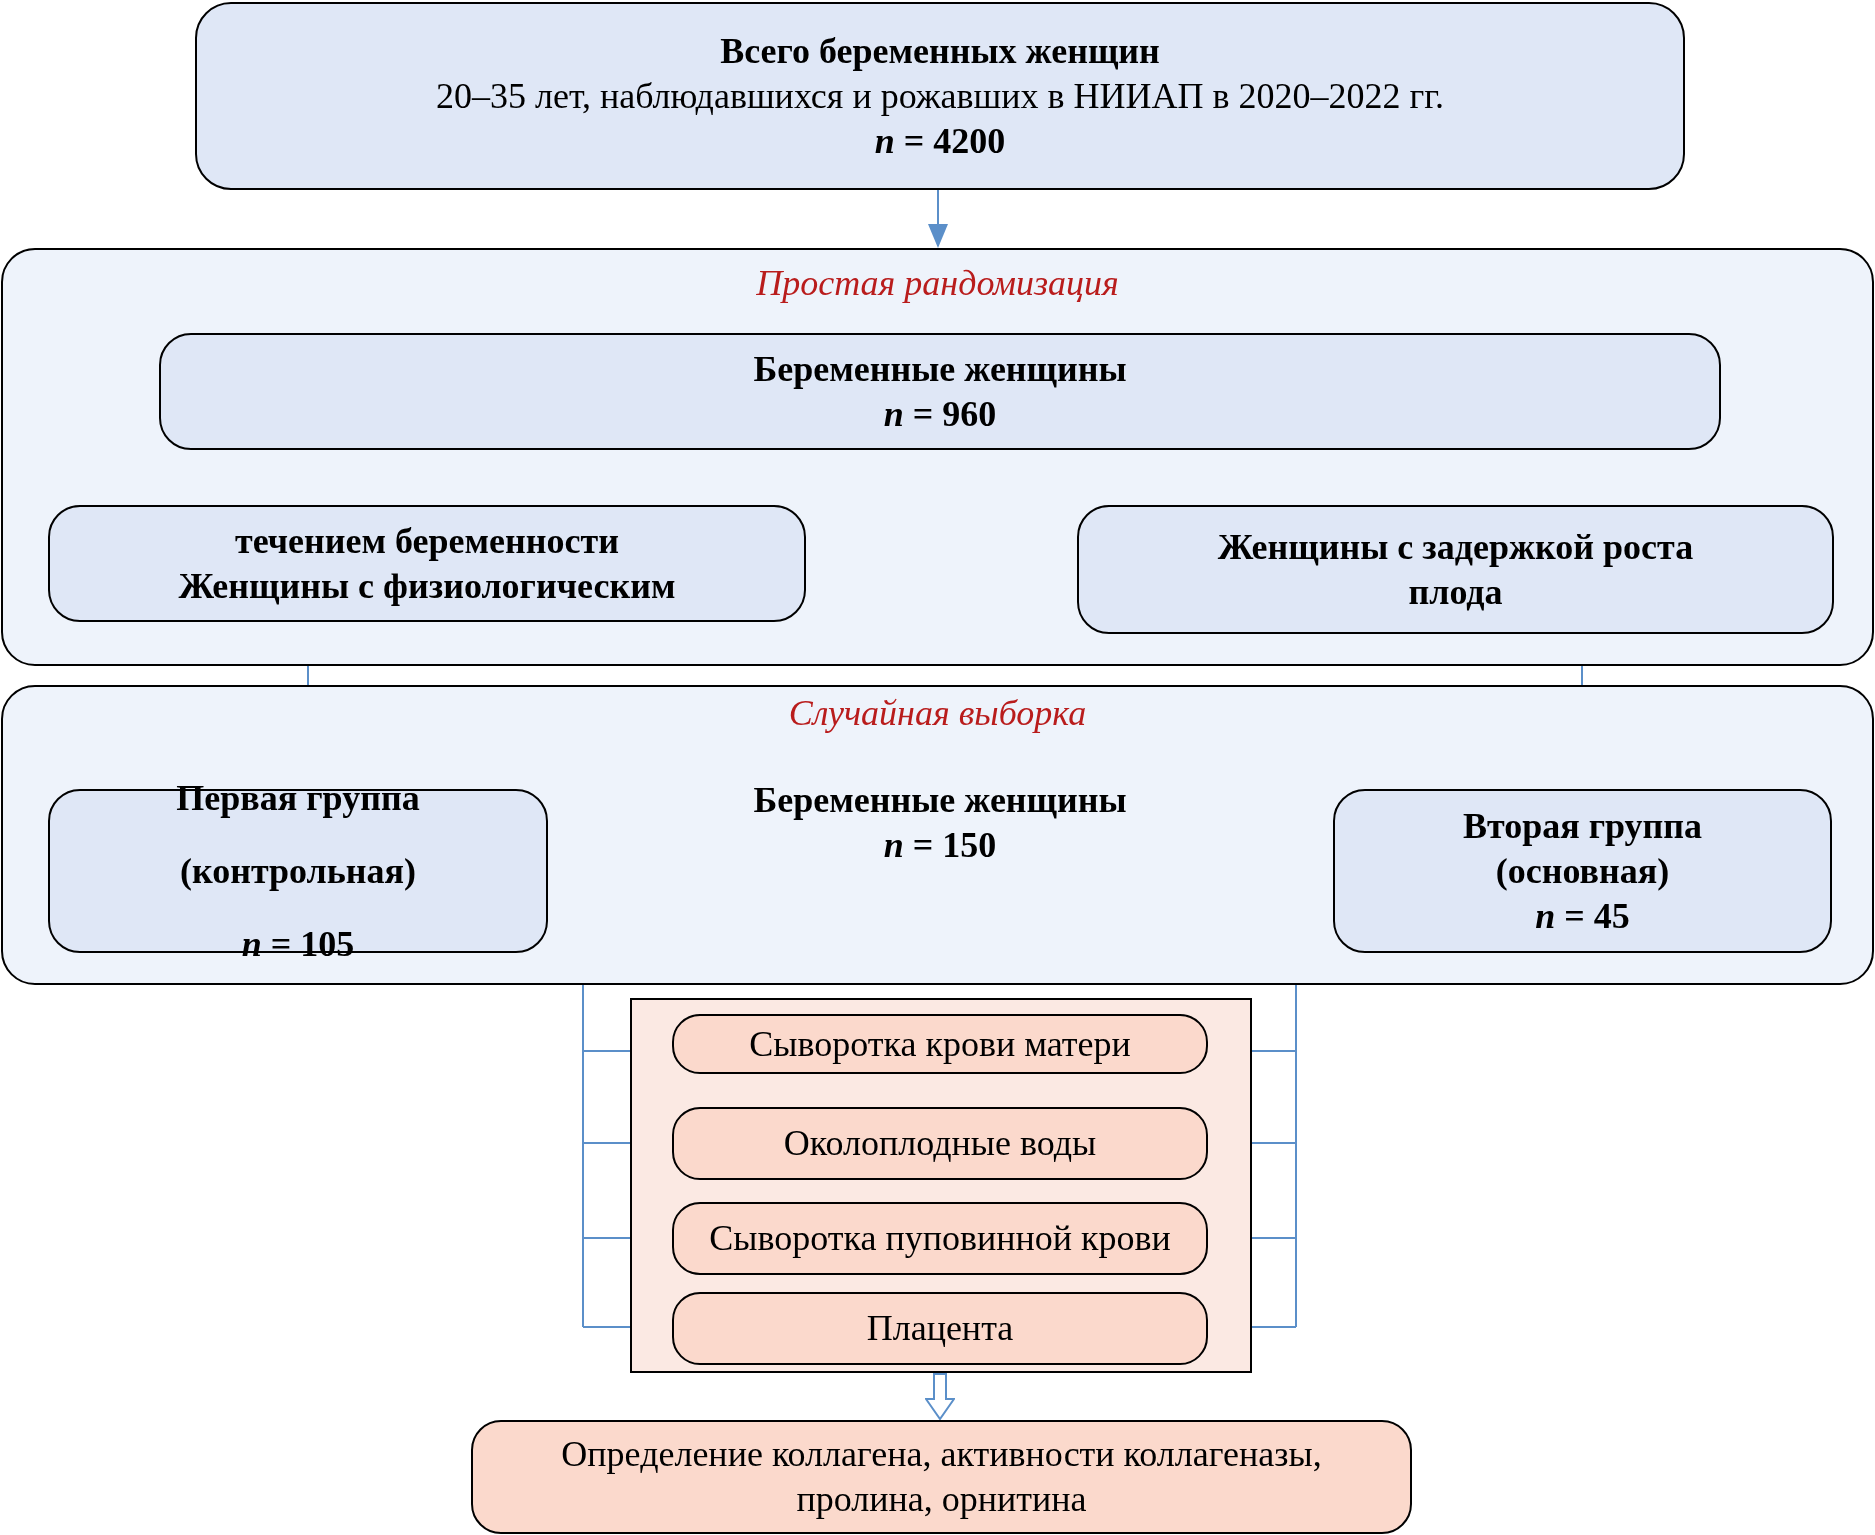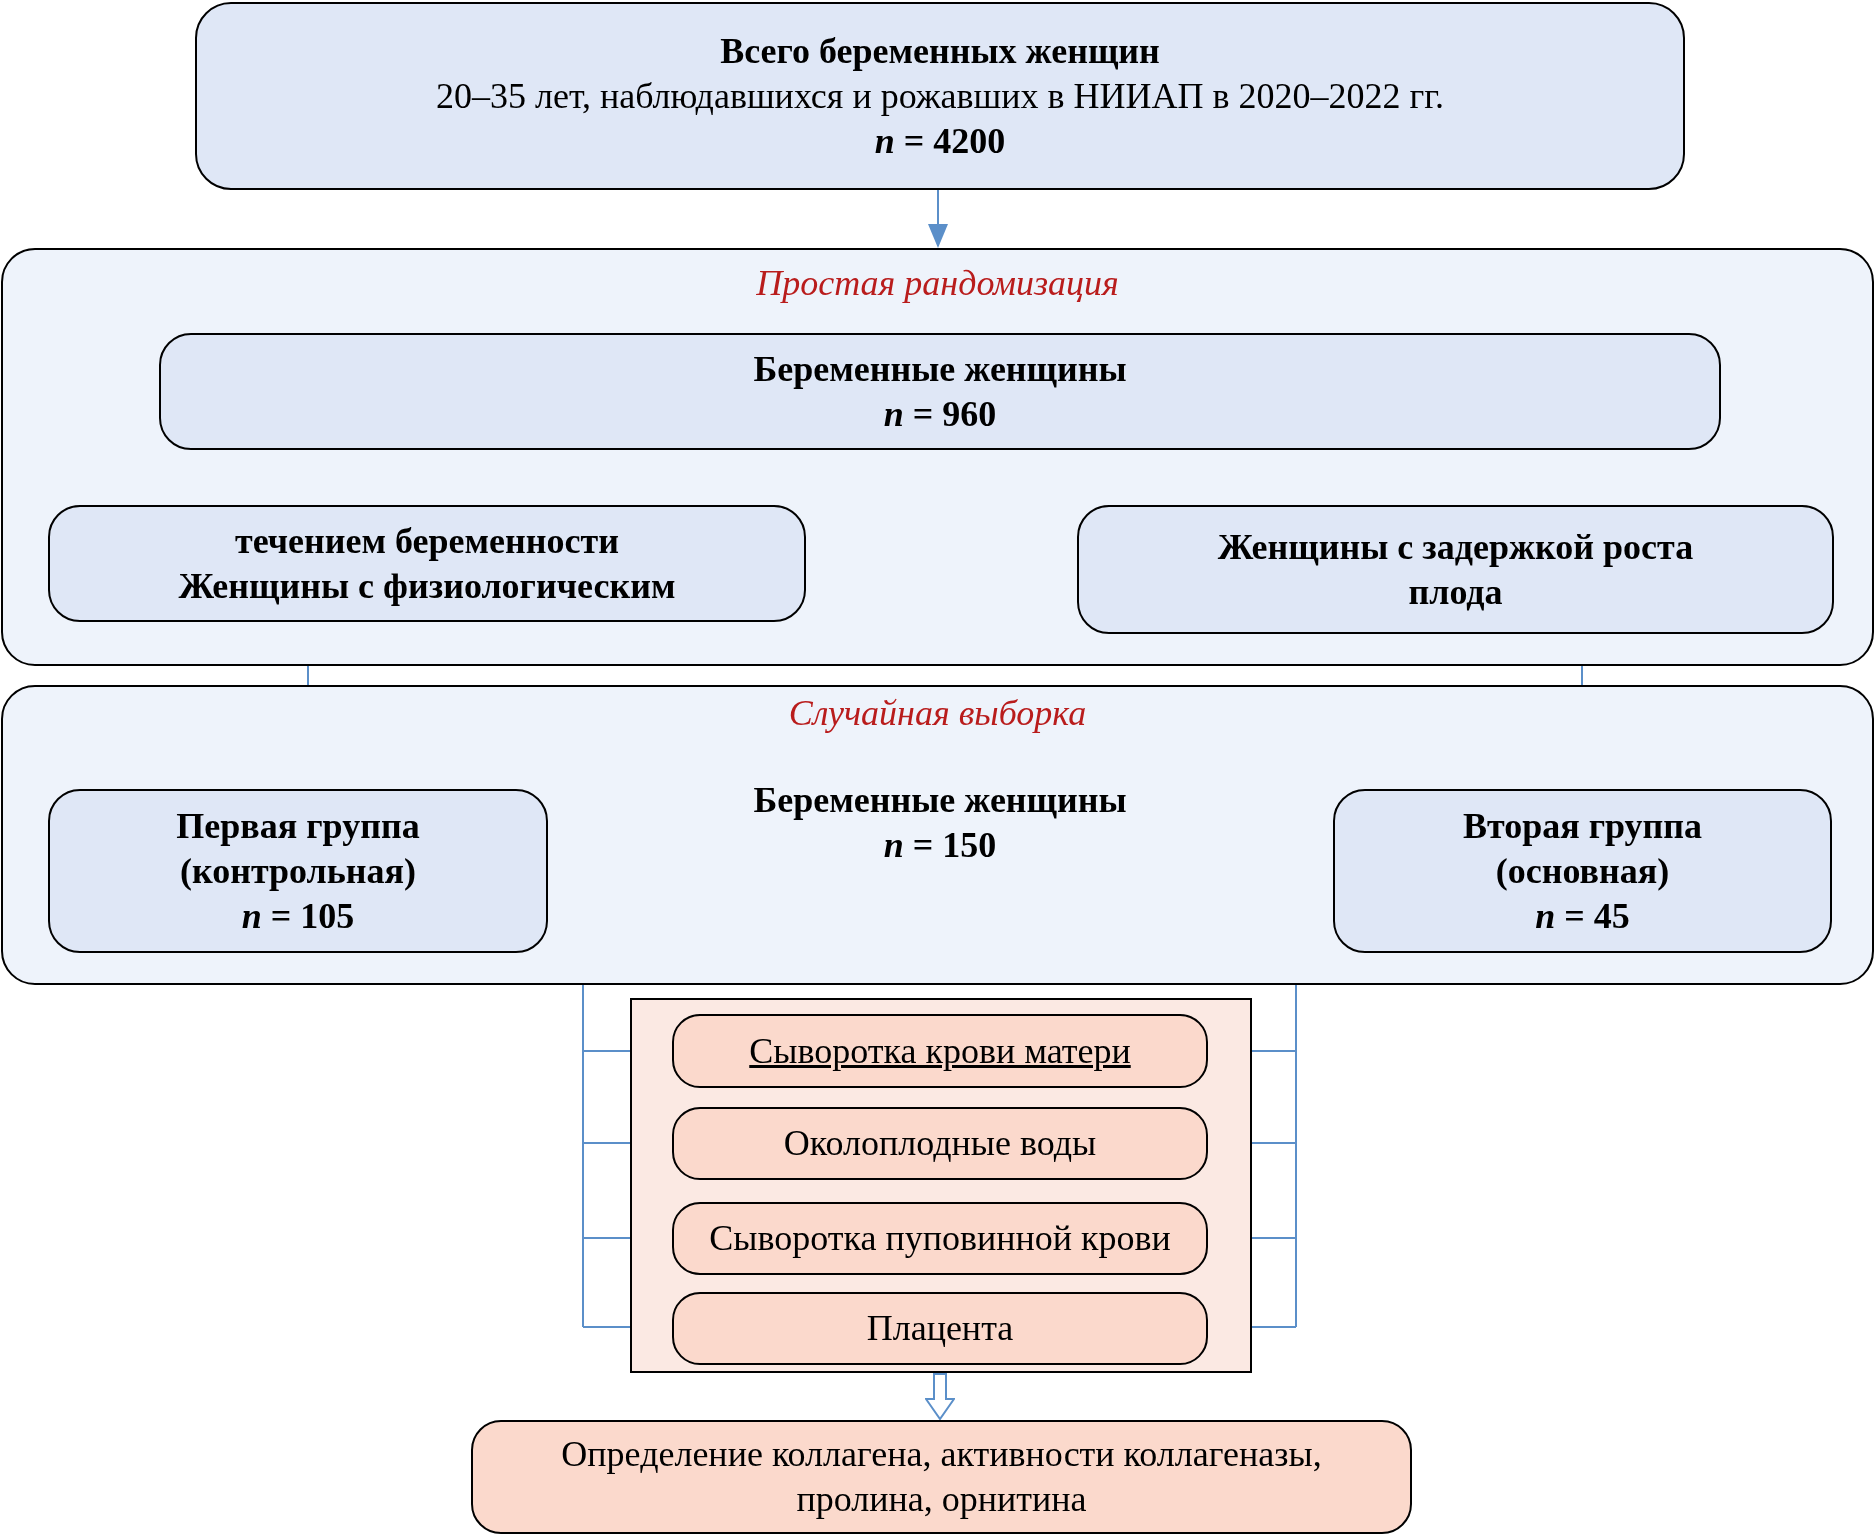--- a/index.html
+++ b/index.html
@@ -85,39 +85,39 @@
 <div class="box container" style="left:1px; top:685px; width:1873px; height:300px; border-radius:34px;"></div>
 <div class="caption" style="left:0; width:1875px; top:692px;">Случайная выборка</div>
 
 <div class="t36" style="position:absolute; left:600px; width:680px; top:778px; text-align:center;">
   <div class="bold">Беременные женщины</div>
   <div class="bold nlabel">
     <i>n</i> <span>= 150</span>
   </div>
 </div>
 
-<div class="box blue t36" style="left:48px; top:789px; width:500px; height:164px;">
+<div class="box blue t36" style="left:48px; top:789px; width:500px; height:164px;gap:28px;">
   <div class="bold">Первая группа</div>
   <div class="bold">(контрольная)</div>
   <div class="bold nlabel">
     <i>n</i> <span>= 105</span>
   </div>
 </div>
 
 <div class="box blue t36" style="left:1333px; top:789px; width:499px; height:164px;">
   <div class="bold">Вторая группа</div>
   <div class="bold">(основная)</div>
   <div class="bold nlabel">
     <i>n</i> <span>= 45</span>
   </div>
 </div>
 
 <div class="box pinkrect" style="left:630px; top:998px; width:622px; height:375px;"></div>
 
-<div class="box pink t36" style="left:672px; top:1014px; width:536px; height:74px;text-decoration:underline;">
+<div class="box pink t36" style="left:672px; top:1014px; width:536px; height:60px;">
   <div>Сыворотка крови матери</div>
 </div>
 <div class="box pink t36" style="left:672px; top:1107px; width:536px; height:73px;">
   <div>Околоплодные воды</div>
 </div>
 <div class="box pink t36" style="left:672px; top:1202px; width:536px; height:73px;">
   <div>Сыворотка пуповинной крови</div>
 </div>
 <div class="box pink t36" style="left:672px; top:1292px; width:536px; height:73px;">
   <div>Плацента</div>

